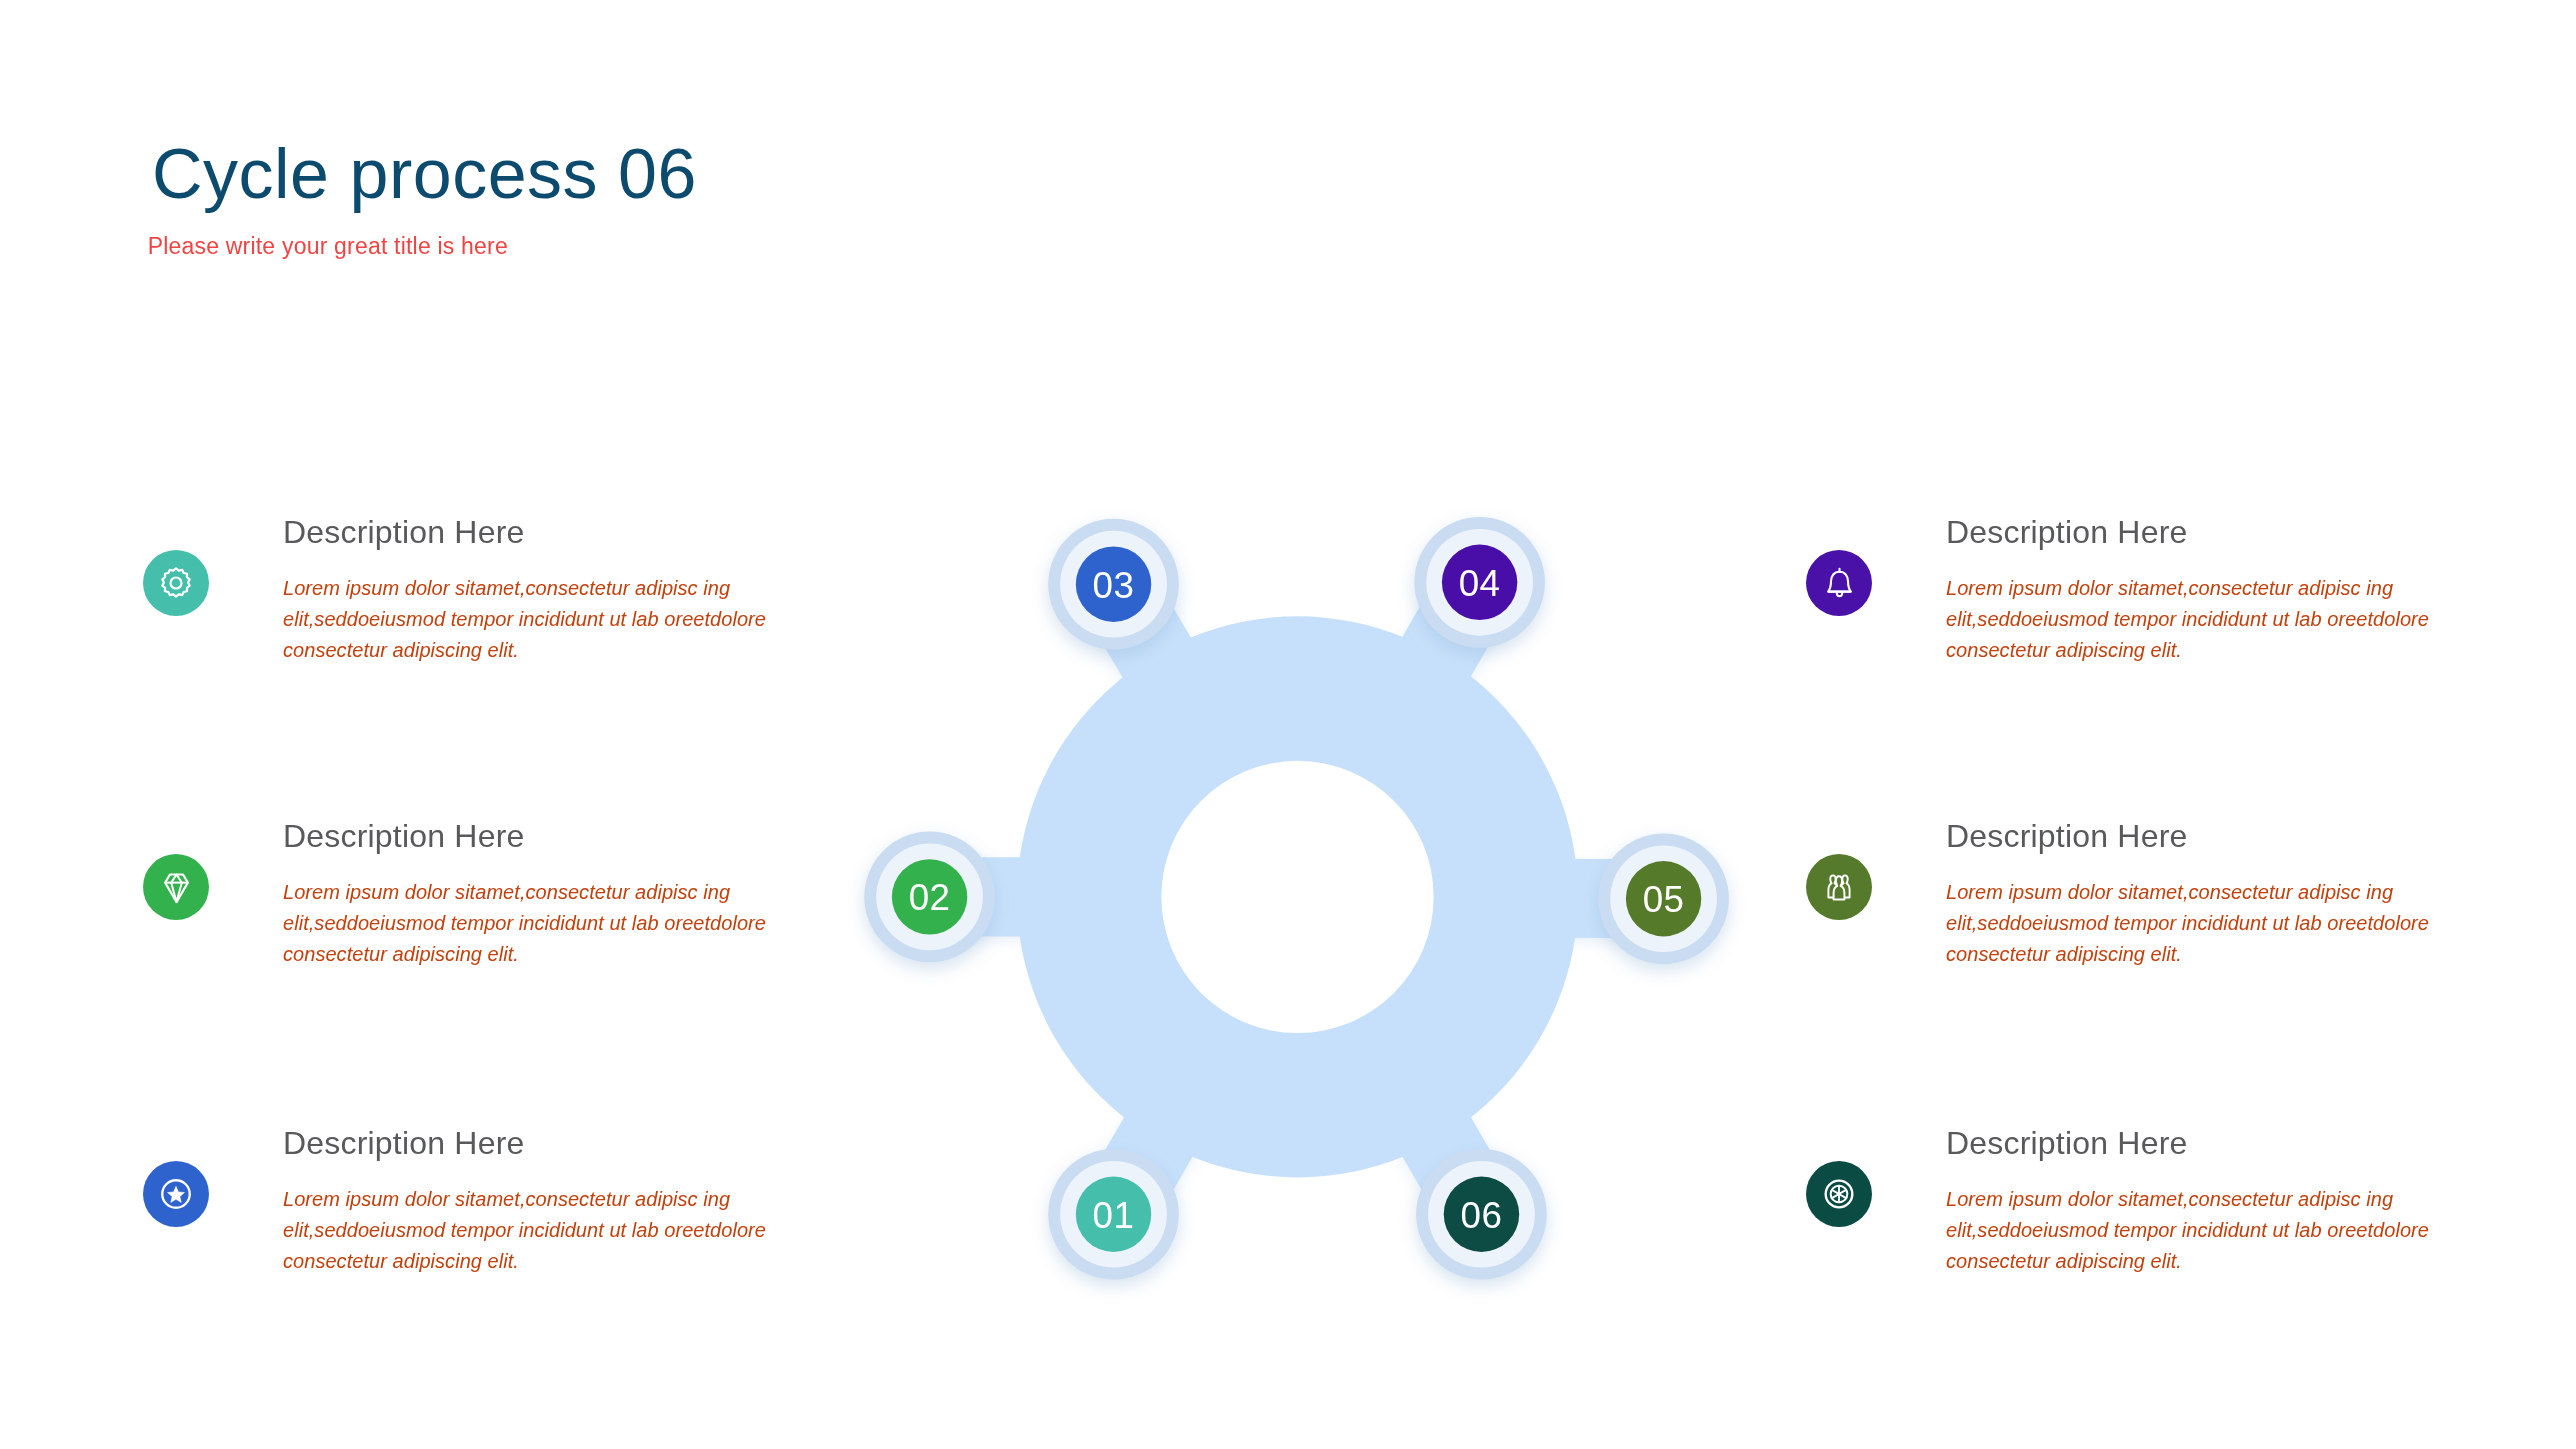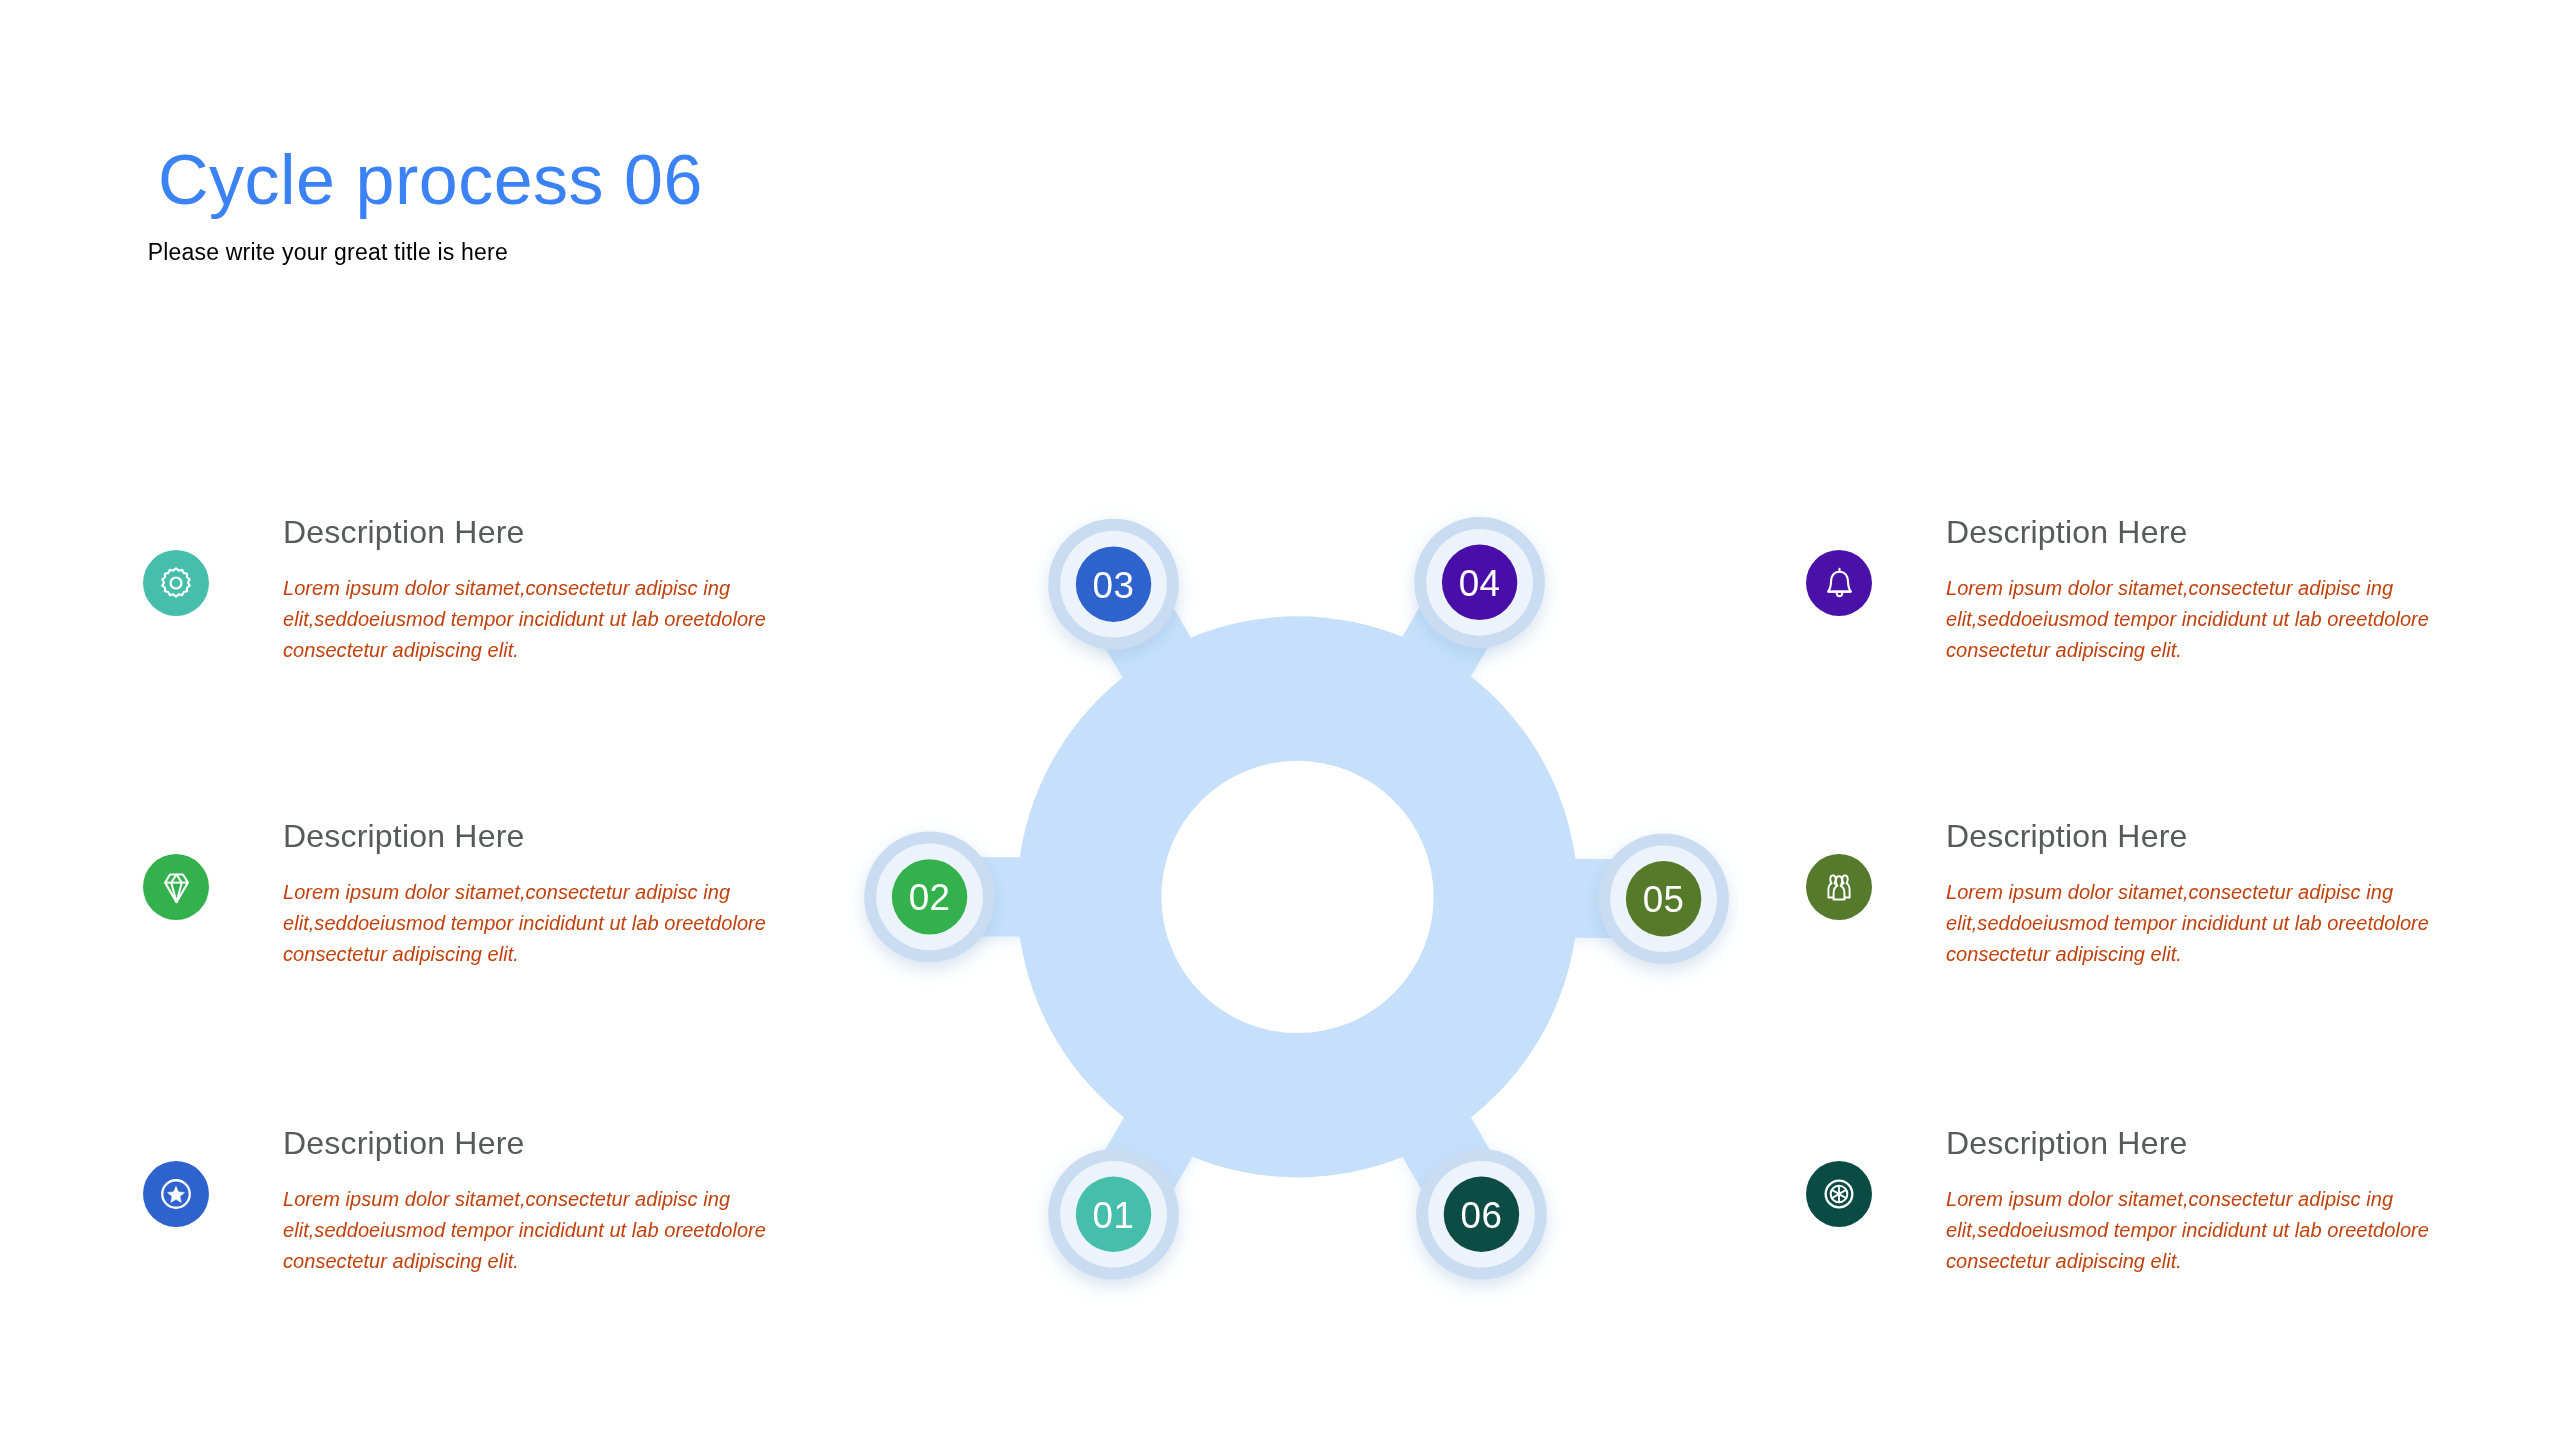--- a/index.html
+++ b/index.html
@@ -18,30 +18,30 @@
   
   #header {
     position: absolute;
     left: 144px;
     top: 129px;
     width: 1104px;
   }
   #page-title {
     font-size: 70px;
     font-weight: 400;
-    color: #3b82f6;
+    color: #0c4a6e;
     letter-spacing: 0.5px;
     line-height: 1.08;
-    margin: 14px;
+    margin: 8px;
     white-space: nowrap;
   }
   #page-subtitle {
     font-size: 23px;
     font-weight: 400;
-    color: #000000;
+    color: #ef4444;
     margin: 20px 0 0 3.7px;
     letter-spacing: 0.2px;
     white-space: nowrap;
   }
 
   
   .desc-block {
     position: absolute;
     display: flex;
     align-items: flex-start;

